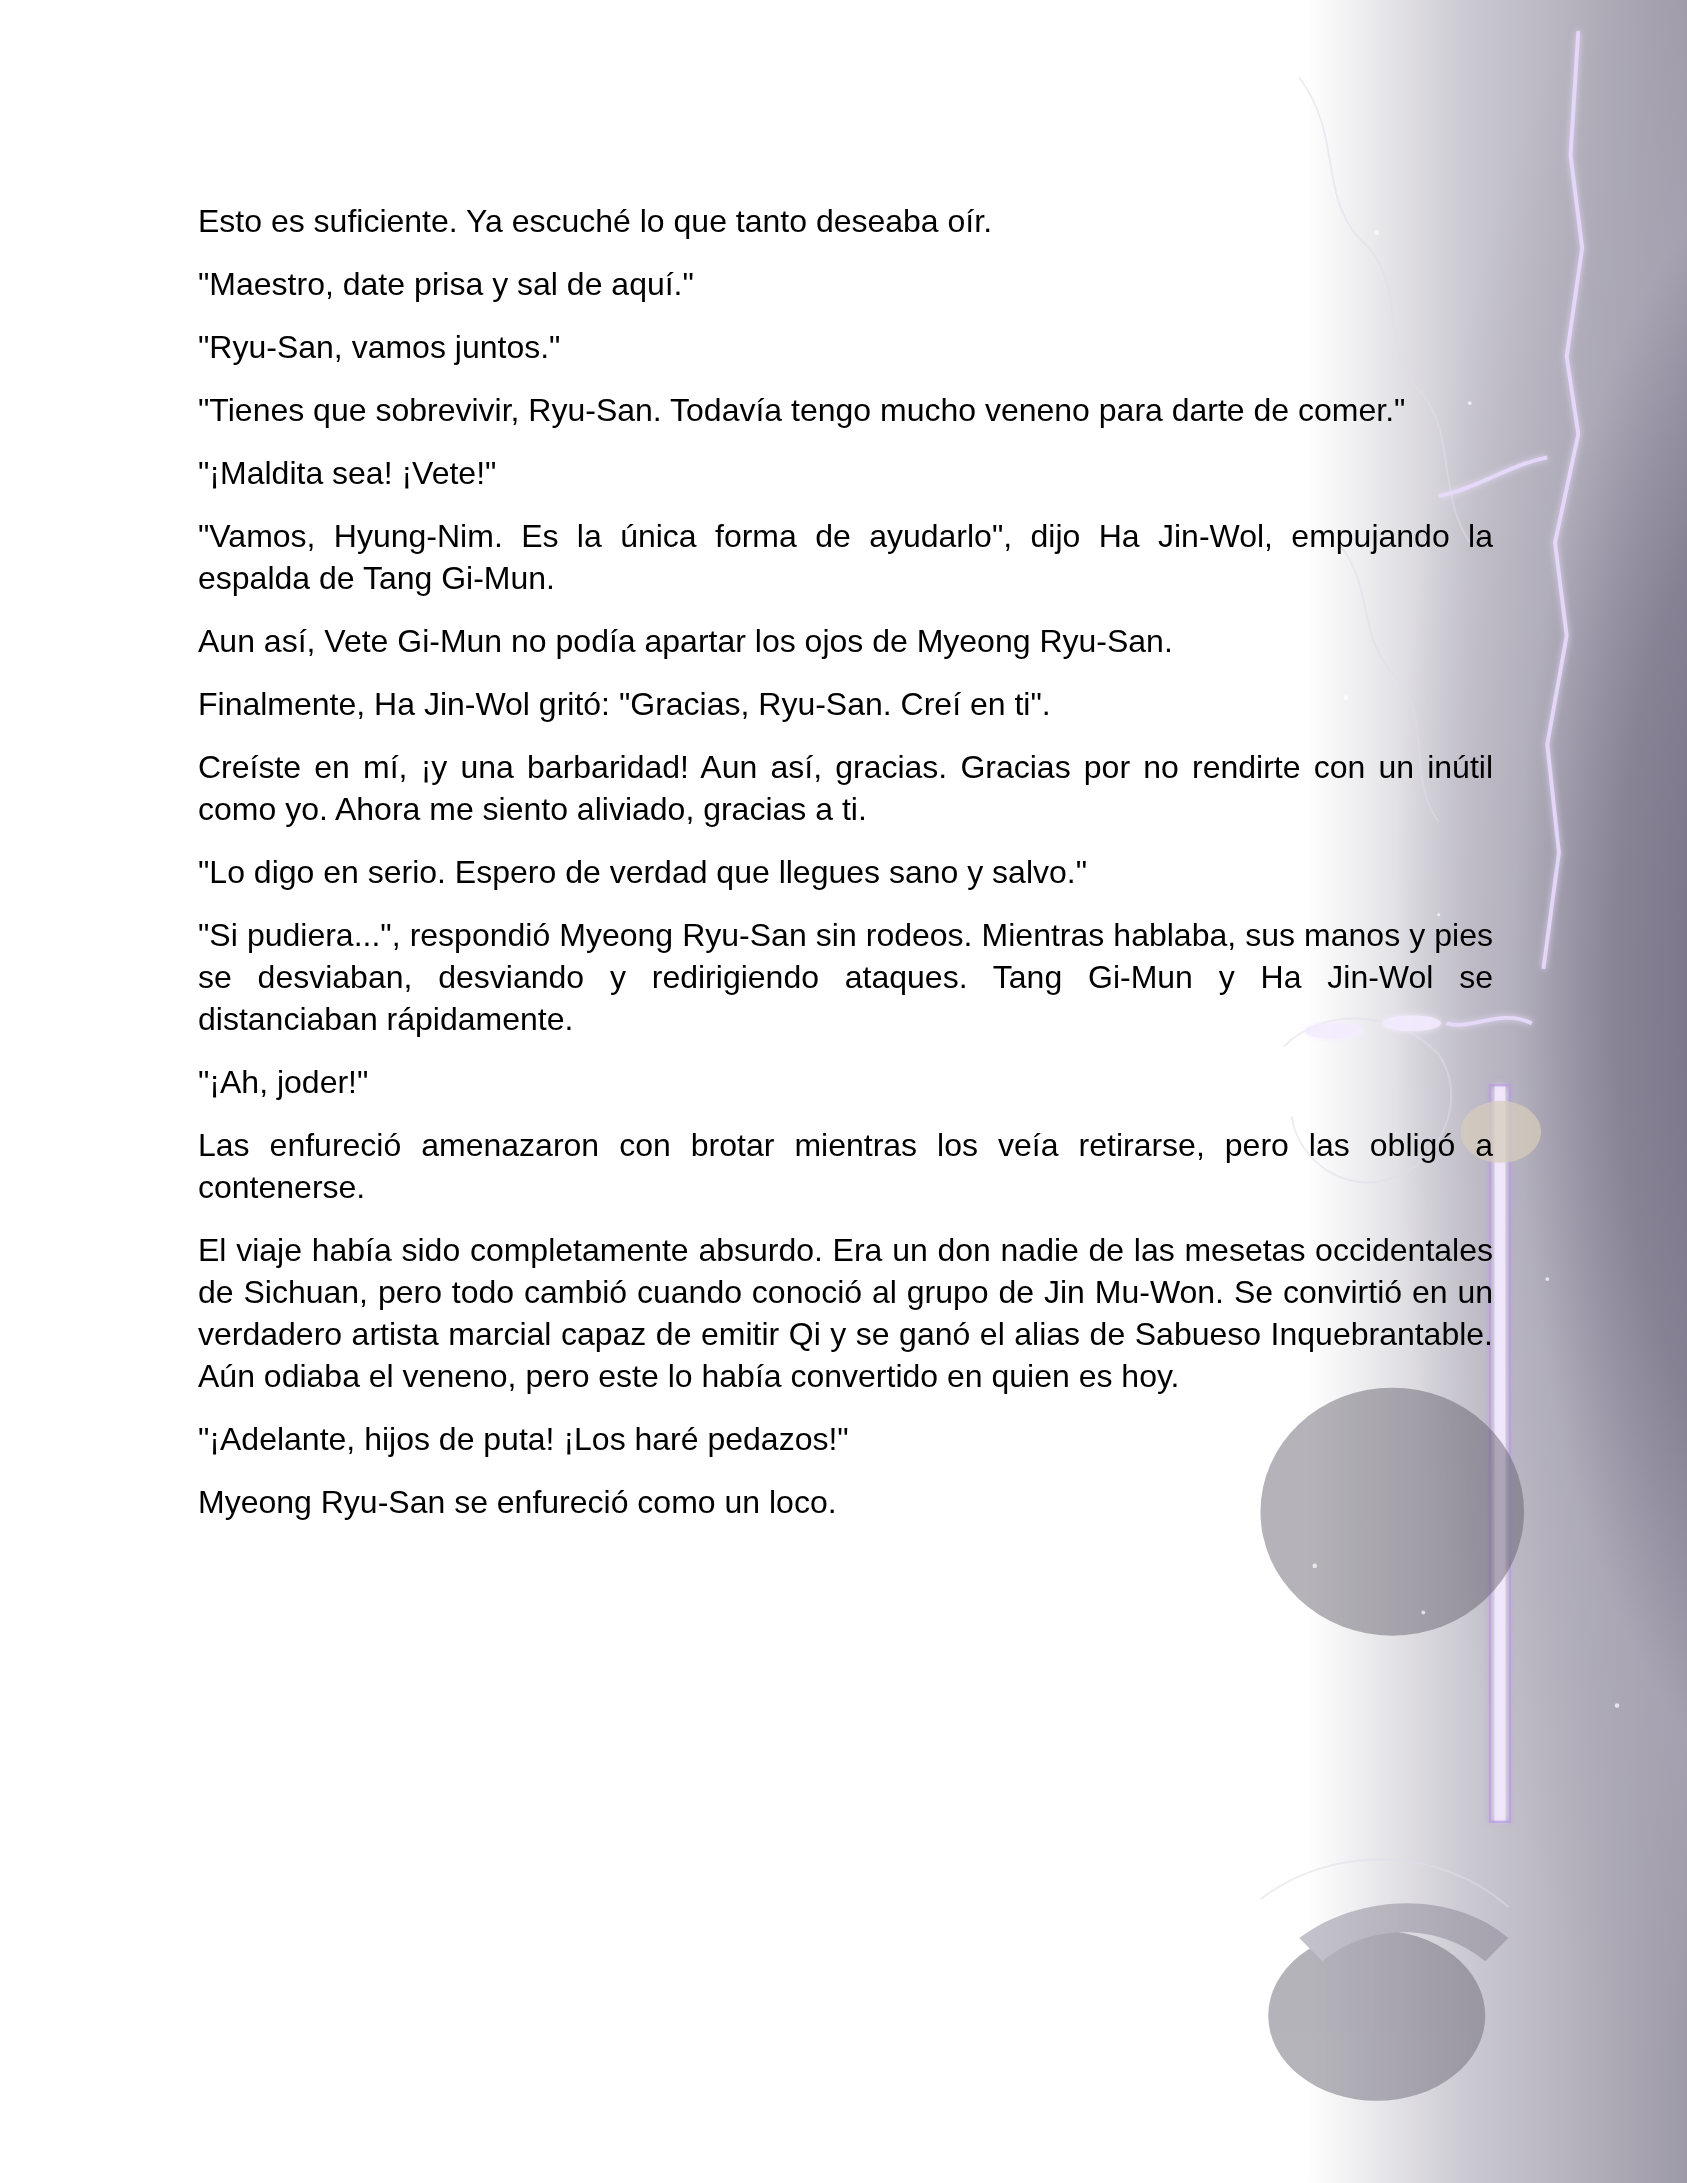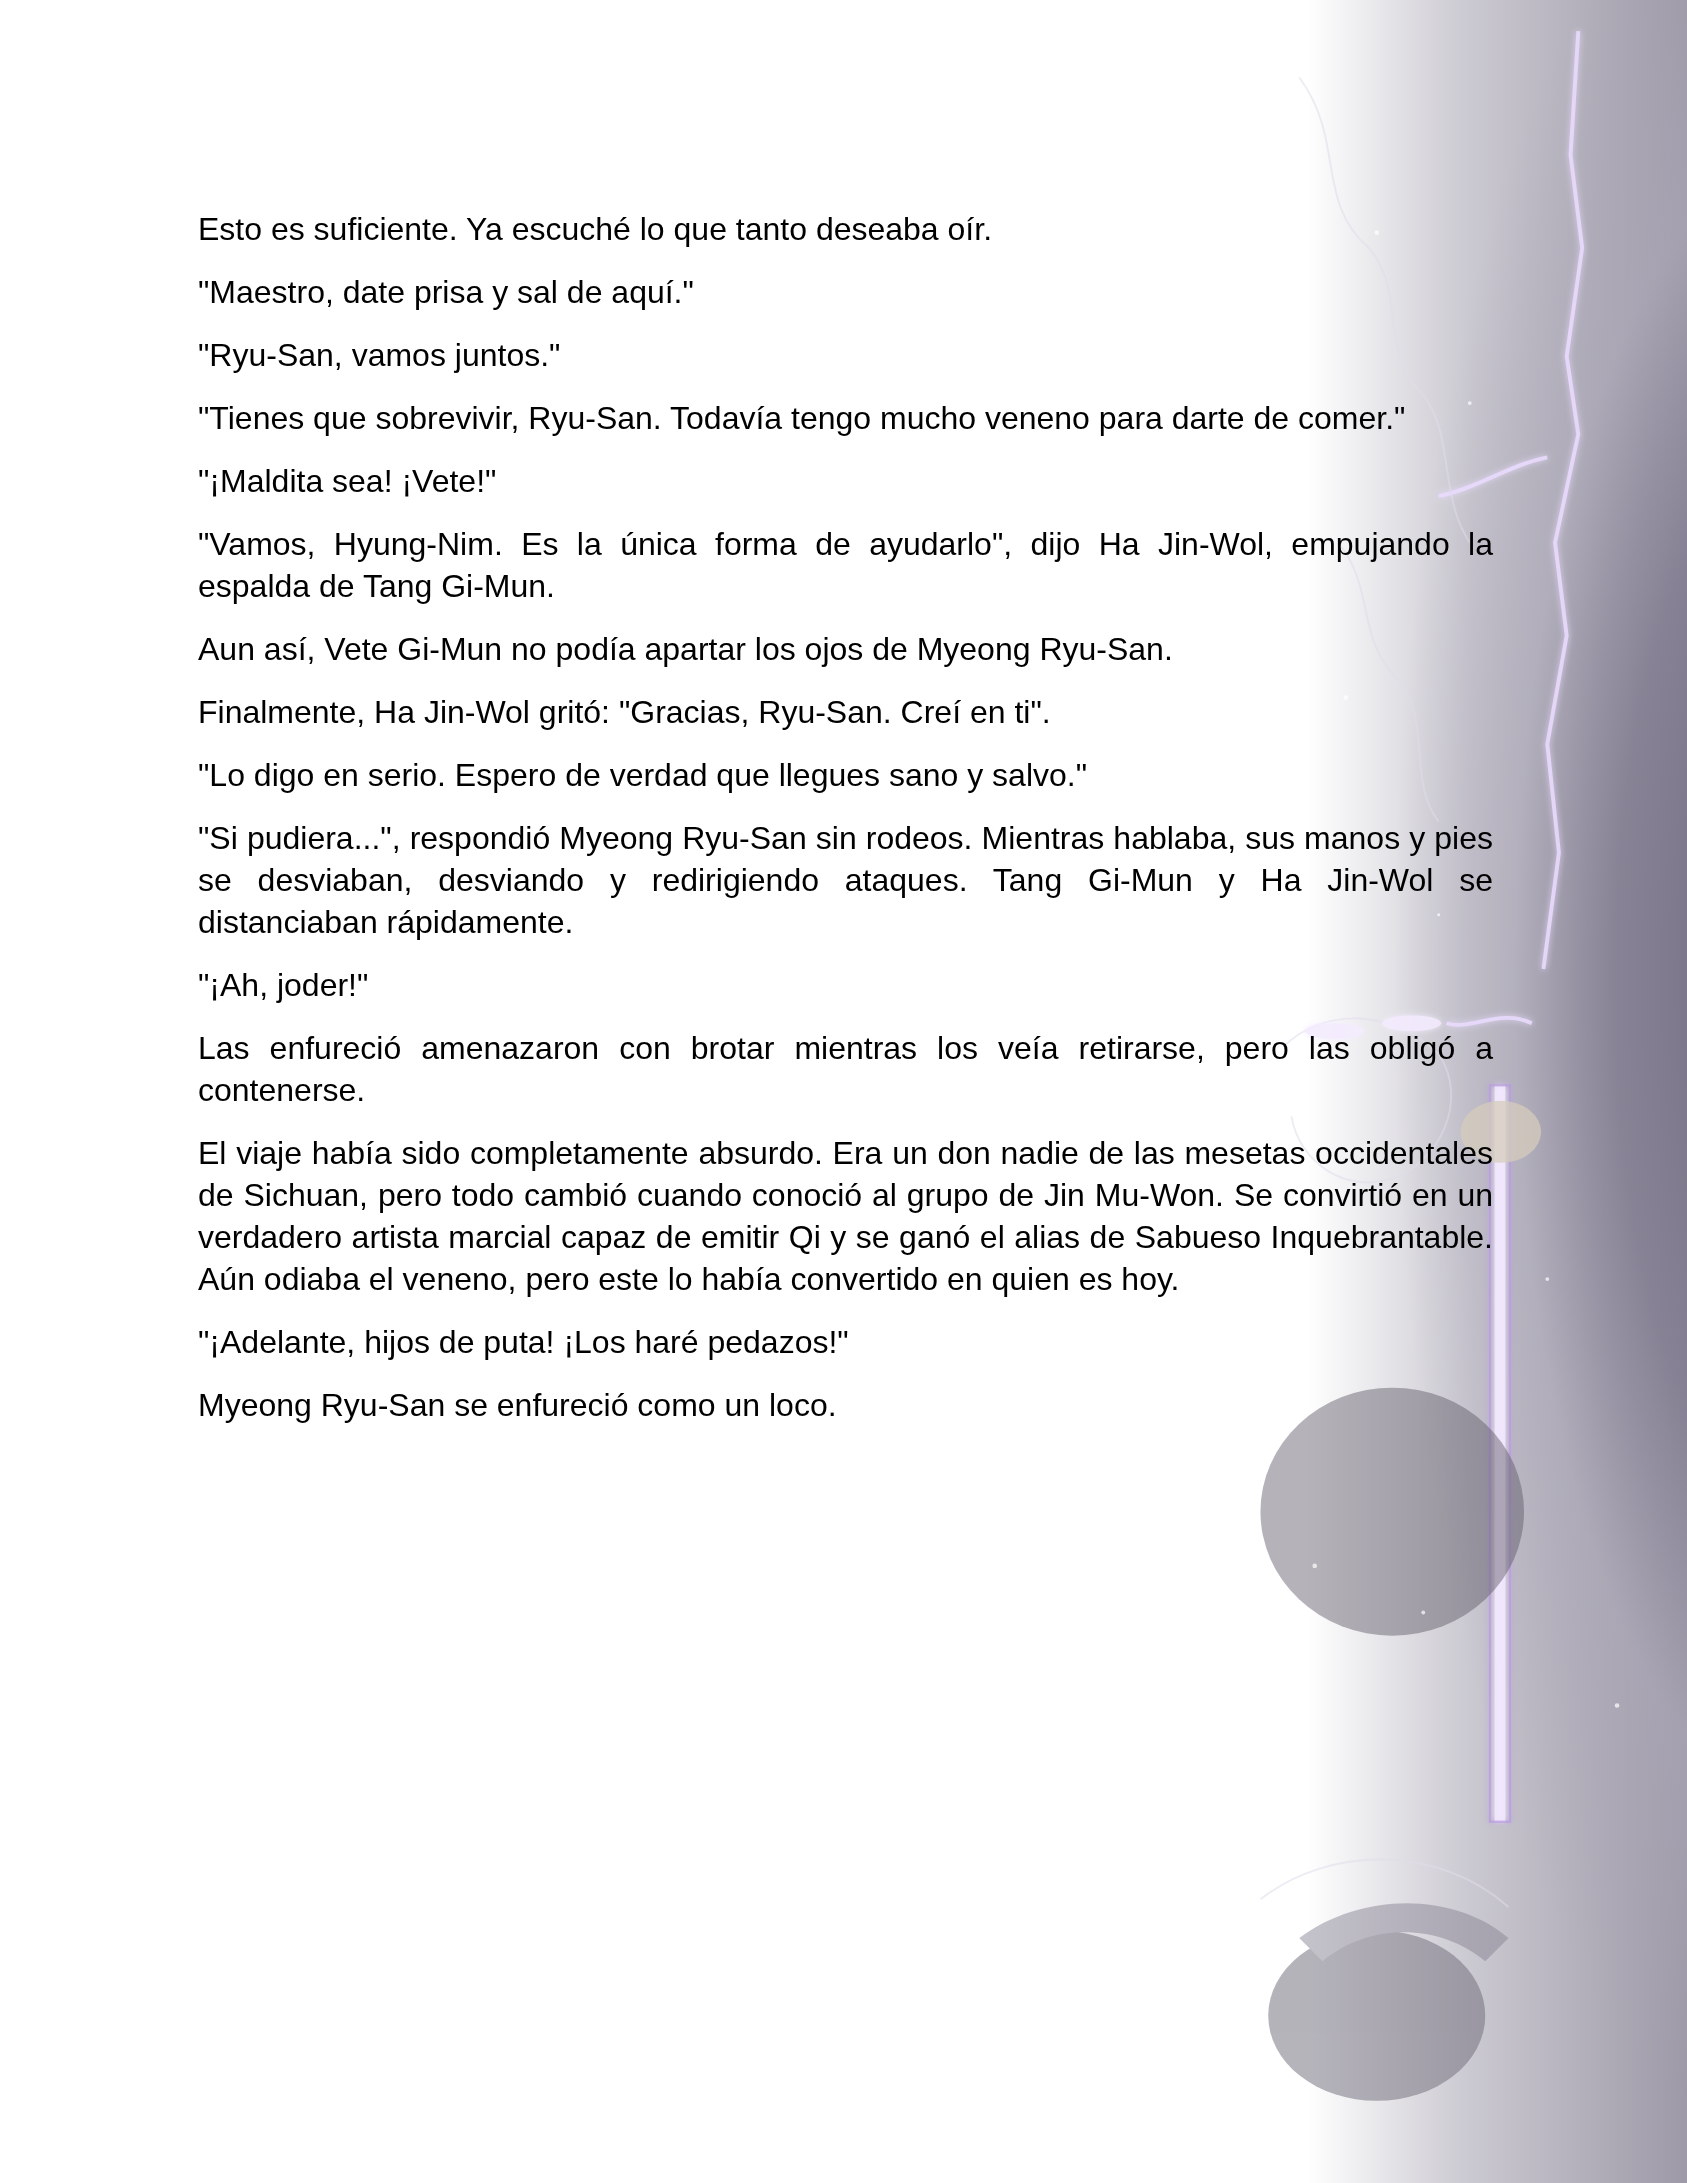--- a/index.html
+++ b/index.html
@@ -36,21 +36,21 @@
     .page {
       position: absolute;
       left: 198px;
       top: 200px;
       width: 1295px;
       color: #000000;
       font-size: 32px;
       line-height: 42px;
     }
     .para {
-      margin: 8px 0 21px 0;
+      margin: 0 0 21px 0;
       text-align: justify;
     }
     .para.italic {
       font-style: italic;
     }
   </style>
 </head>
 <body>
 
 <div class="artwork">
@@ -113,20 +113,21 @@
 
 <div class="page">
   <p class="para">Esto es suficiente. Ya escuché lo que tanto deseaba oír.</p>
   <p class="para">"Maestro, date prisa y sal de aquí."</p>
   <p class="para">"Ryu-San, vamos juntos."</p>
   <p class="para">"Tienes que sobrevivir, Ryu-San. Todavía tengo mucho veneno para darte de comer."</p>
   <p class="para">"¡Maldita sea! ¡Vete!"</p>
   <p class="para">"Vamos, Hyung-Nim. Es la única forma de ayudarlo", dijo Ha Jin-Wol, empujando la espalda de Tang Gi-Mun.</p>
   <p class="para">Aun así, Vete Gi-Mun no podía apartar los ojos de Myeong Ryu-San.</p>
   <p class="para">Finalmente, Ha Jin-Wol gritó: "Gracias, Ryu-San. Creí en ti".</p>
+  <p class="para">Creíste en mí, ¡y una barbaridad! Aun así, gracias. Gracias por no rendirte con un inútil como yo. Ahora me siento aliviado, gracias a ti.</p>
   <p class="para">"Lo digo en serio. Espero de verdad que llegues sano y salvo."</p>
   <p class="para">"Si pudiera...", respondió Myeong Ryu-San sin rodeos. Mientras hablaba, sus manos y pies se desviaban, desviando y redirigiendo ataques. Tang Gi-Mun y Ha Jin-Wol se distanciaban rápidamente.</p>
   <p class="para">"¡Ah, joder!"</p>
   <p class="para">Las enfureció amenazaron con brotar mientras los veía retirarse, pero las obligó a contenerse.</p>
   <p class="para">El viaje había sido completamente absurdo. Era un don nadie de las mesetas occidentales de Sichuan, pero todo cambió cuando conoció al grupo de Jin Mu-Won. Se convirtió en un verdadero artista marcial capaz de emitir Qi y se ganó el alias de Sabueso Inquebrantable. Aún odiaba el veneno, pero este lo había convertido en quien es hoy.</p>
   <p class="para">"¡Adelante, hijos de puta! ¡Los haré pedazos!"</p>
   <p class="para">Myeong Ryu-San se enfureció como un loco.</p>
 </div>
 
 

